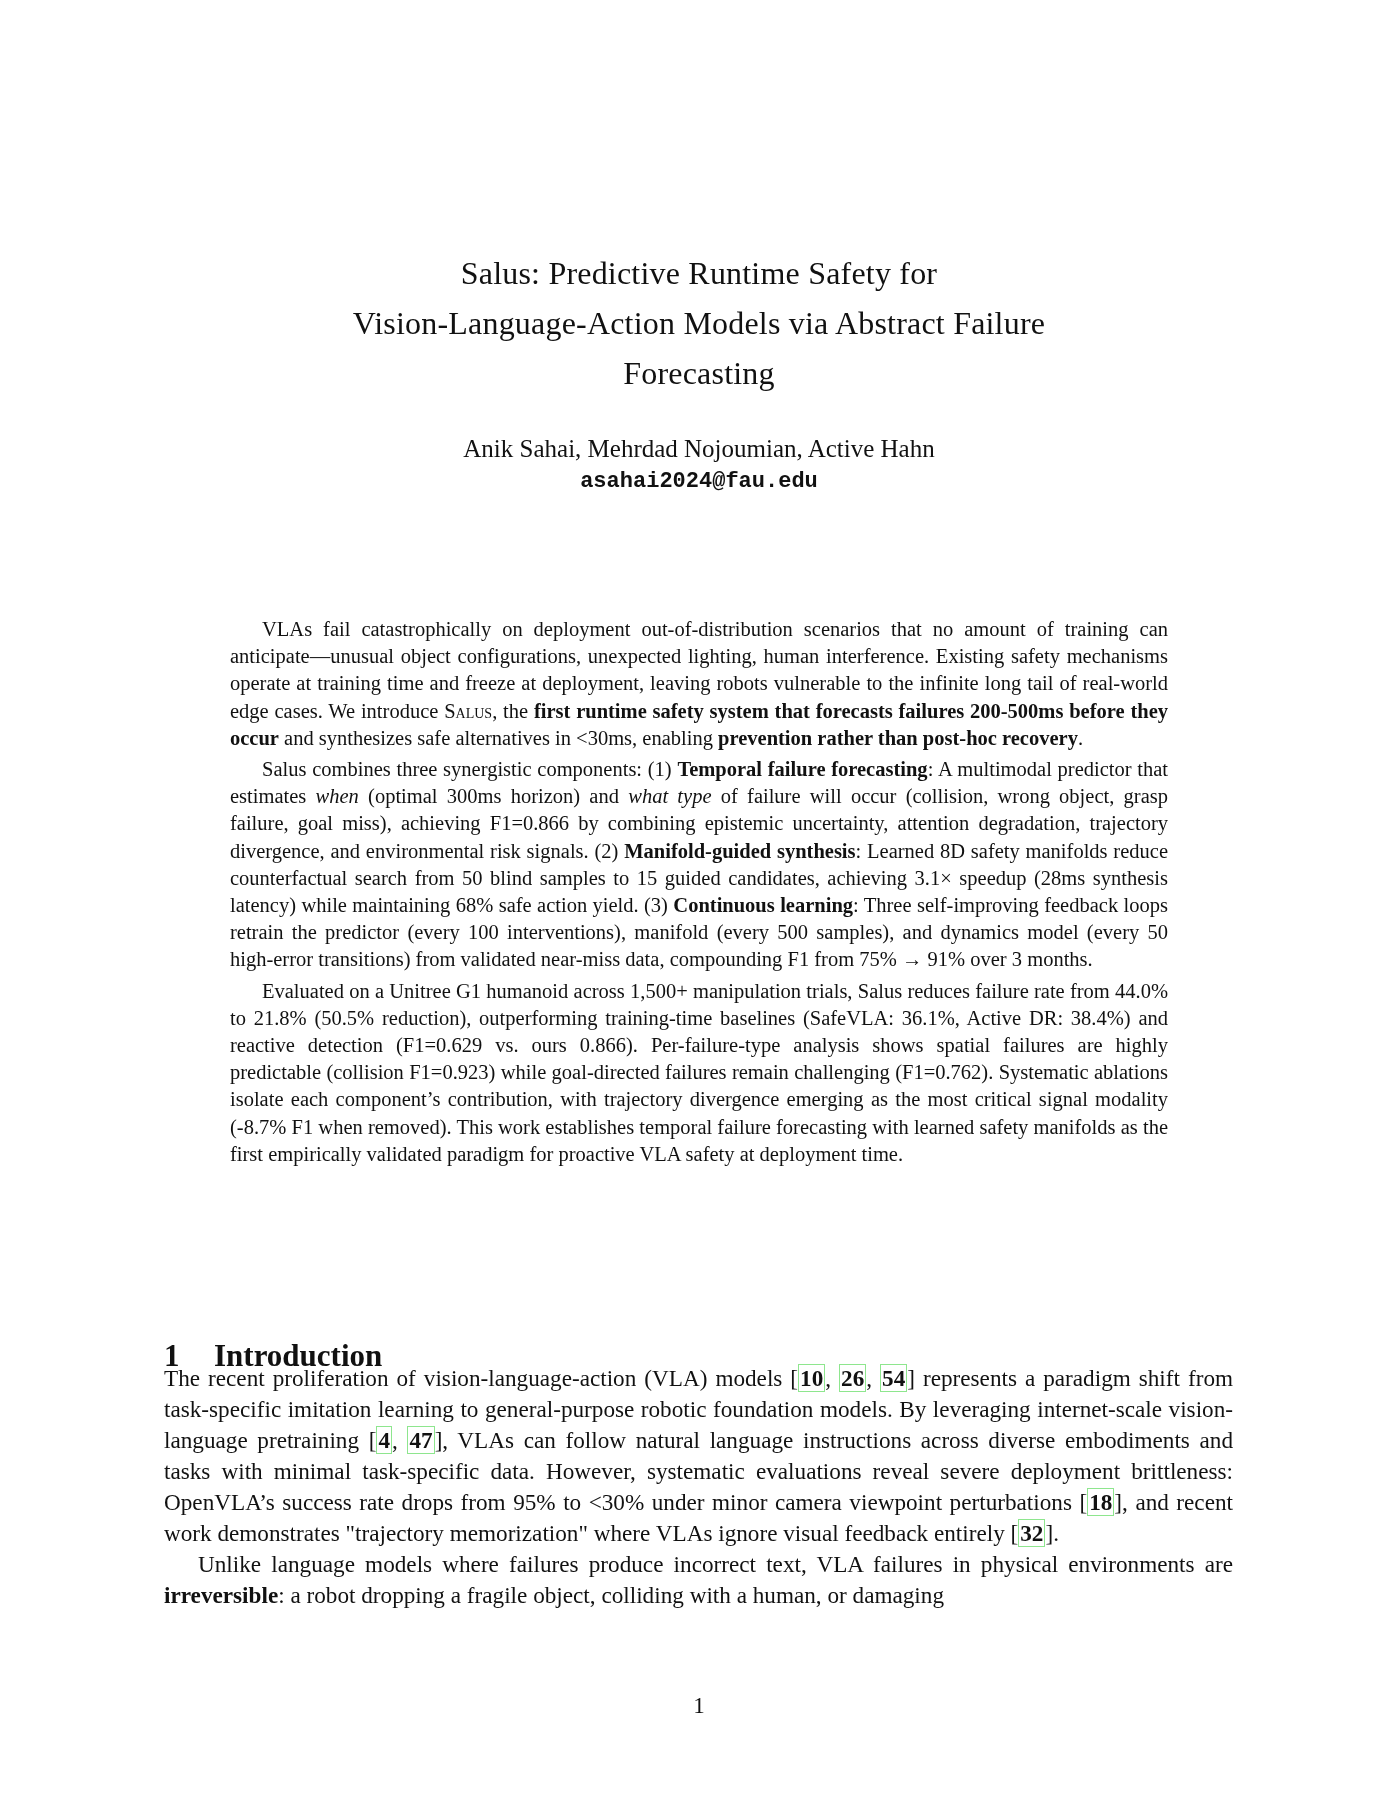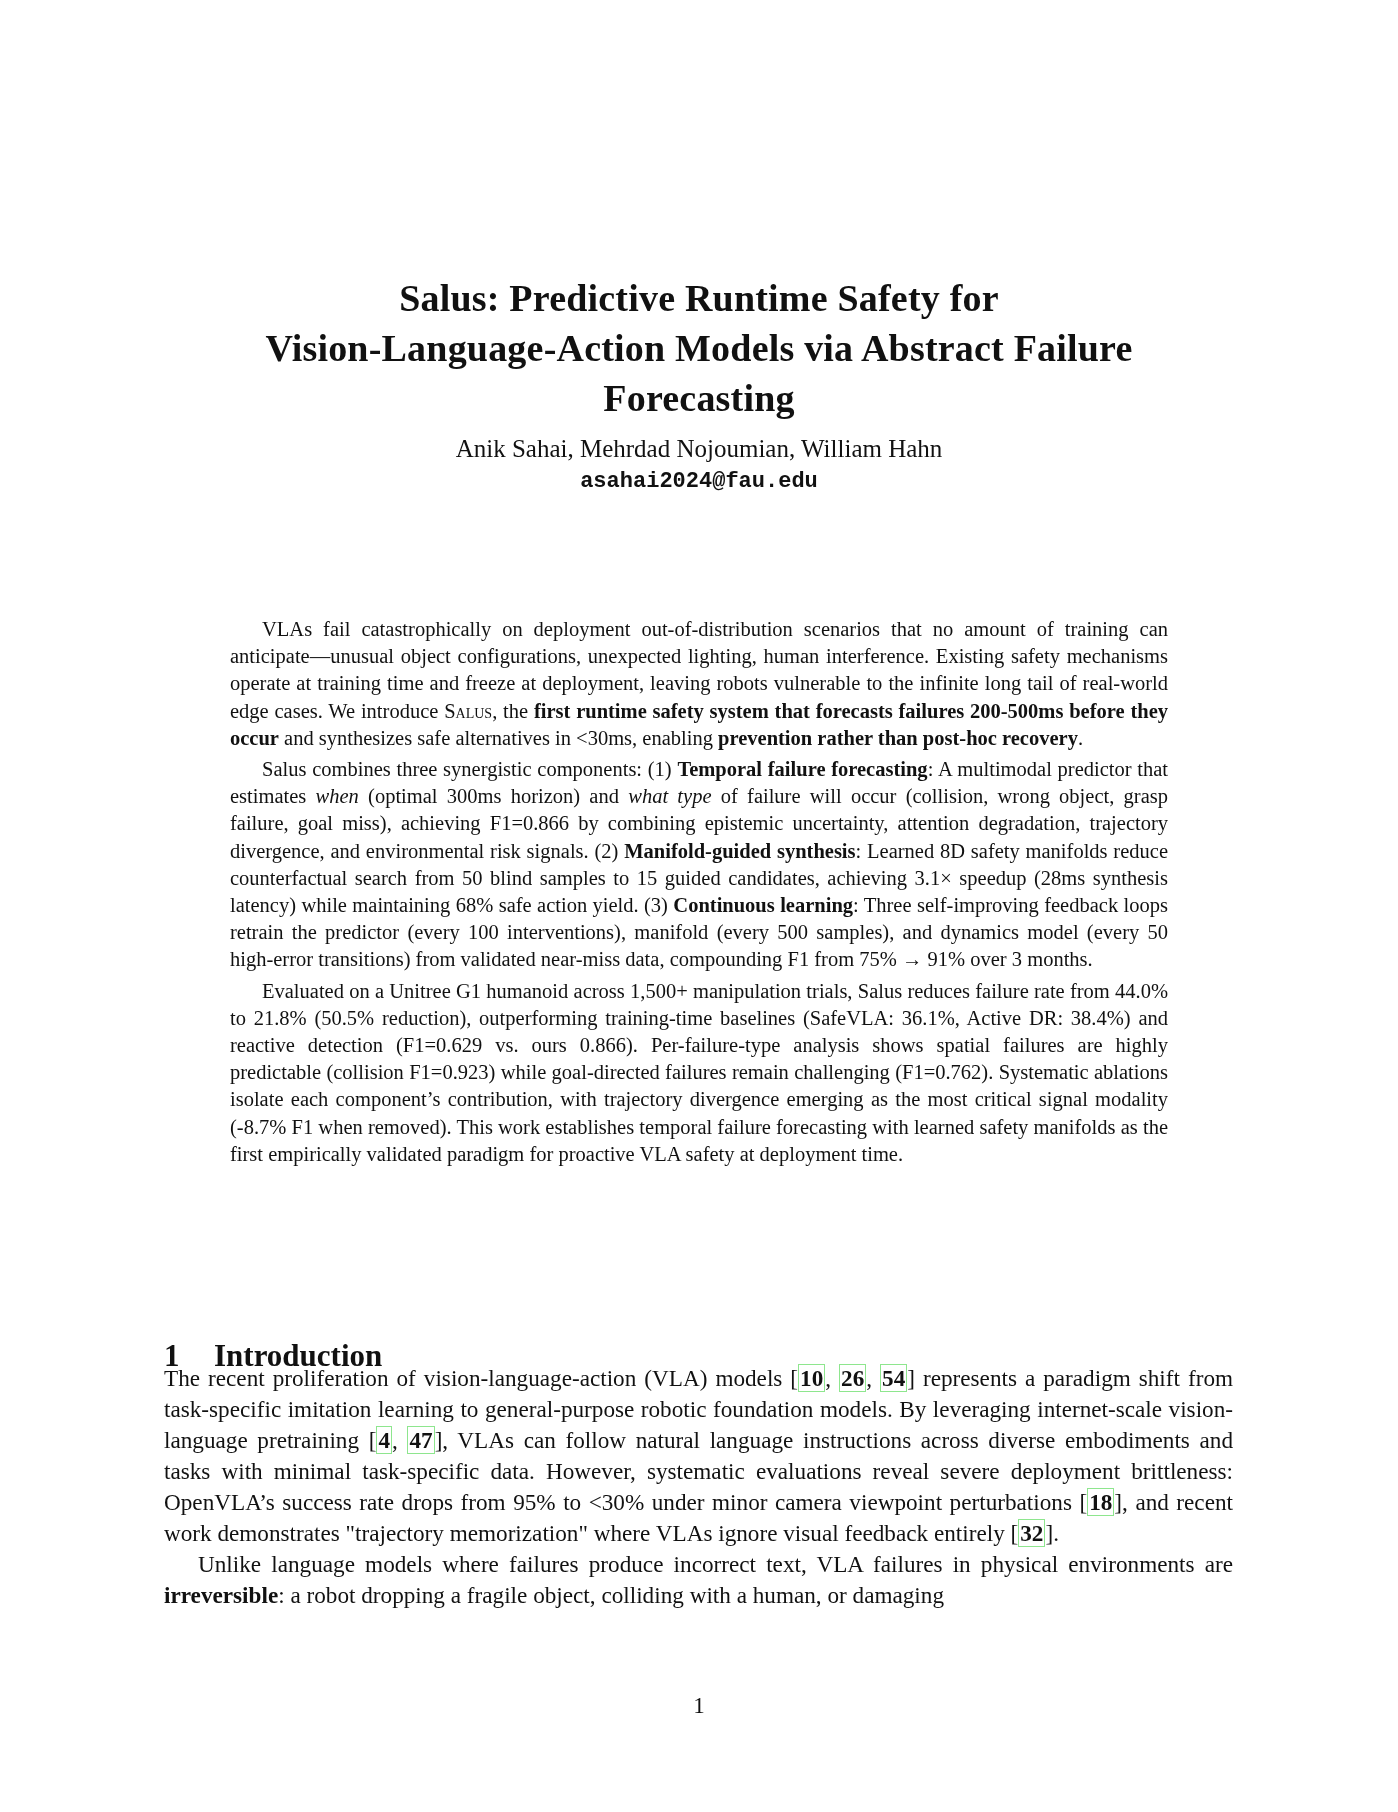--- a/index.html
+++ b/index.html
@@ -1,20 +1,20 @@
 <!DOCTYPE html>
 <html><head>
 <meta charset="utf-8">
 <style>
   html, body { margin: 0; padding: 0; background: #ffffff; }
   body { width: 1398px; height: 1812px; position: relative; overflow: hidden;
          font-family: "Liberation Serif", "DejaVu Serif", serif; color: #111; }
   .page { position: absolute; left: 0; top: 0; width: 1398px; height: 1812px; }
   .title { position: absolute; top: 248px; left: 150px; width: 1098px; text-align: center;
-           font-size: 38px; font-weight: bold; line-height: 50px; letter-spacing: 0.2px; margin-top: 25px; }
+           font-size: 32px; font-weight: normal; line-height: 50px; letter-spacing: 0.2px; }
   .authors { position: absolute; top: 432px; left: 150px; width: 1098px; text-align: center;
              font-size: 25px; line-height: 33px; }
   .email { font-family: "Liberation Mono", "DejaVu Sans Mono", monospace; font-size: 22px; font-weight: bold; }
   .abs-head { position: absolute; top: 581px; left: 150px; width: 1098px; text-align: center;
               font-size: 21px; font-weight: bold; }
   .abstract { position: absolute; top: 612px; left: 226px; width: 946px;
               font-size: 20.5px; line-height: 27.2px; text-align: justify; hyphens: auto; }
   .abstract p { margin: 4px; text-indent: 32px; }
   .sec-head { position: absolute; top: 1338px; left: 164px; font-size: 31px; font-weight: bold; }
   .sec-head .num { display: inline-block; width: 50px; }
@@ -31,21 +31,21 @@
 
 <div class="page">
 
   <div class="title">
     <div>Salus: Predictive Runtime Safety for</div>
     <div>Vision-Language-Action Models via Abstract Failure</div>
     <div>Forecasting</div>
   </div>
 
   <div class="authors">
-    <div>Anik Sahai, Mehrdad Nojoumian, William Hahn</div>
+    <div>Anik Sahai, Mehrdad Nojoumian, Active Hahn</div>
     <div class="email">asahai2024@fau.edu</div>
   </div>
 
 
   <div class="abstract">
       <p><span>VLAs fail catastrophically on deployment out-of-distribution scenarios that no amount of training can anticipate—unusual object configurations, unexpected lighting, human interference. Existing safety mechanisms operate at training time and freeze at deployment, leaving robots vulnerable to the infinite long tail of real-world edge cases. We introduce </span><span class="sc">Salus</span><span>, the </span><b>first runtime safety system that forecasts failures 200-500ms before they occur</b><span> and synthesizes safe alternatives in &lt;30ms, enabling </span><b>prevention rather than post-hoc recovery</b><span>.</span></p>
       <p><span>Salus combines three synergistic components: (1) </span><b>Temporal failure forecasting</b><span>: A multimodal predictor that estimates </span><i>when</i><span> (optimal 300ms horizon) and </span><i>what type</i><span> of failure will occur (collision, wrong object, grasp failure, goal miss), achieving F1=0.866 by combining epistemic uncertainty, attention degradation, trajectory divergence, and environmental risk signals. (2) </span><b>Manifold-guided synthesis</b><span>: Learned 8D safety manifolds reduce counterfactual search from 50 blind samples to 15 guided candidates, achieving 3.1× speedup (28ms synthesis latency) while maintaining 68% safe action yield. (3) </span><b>Continuous learning</b><span>: Three self-improving feedback loops retrain the predictor (every 100 interventions), manifold (every 500 samples), and dynamics model (every 50 high-error transitions) from validated near-miss data, compounding F1 from 75% → 91% over 3 months.</span></p>
       <p><span>Evaluated on a Unitree G1 humanoid across 1,500+ manipulation trials, Salus reduces failure rate from 44.0% to 21.8% (50.5% reduction), outperforming training-time baselines (SafeVLA: 36.1%, Active DR: 38.4%) and reactive detection (F1=0.629 vs. ours 0.866). Per-failure-type analysis shows spatial failures are highly predictable (collision F1=0.923) while goal-directed failures remain challenging (F1=0.762). Systematic ablations isolate each component’s contribution, with trajectory divergence emerging as the most critical signal modality (-8.7% F1 when removed). This work establishes temporal failure forecasting with learned safety manifolds as the first empirically validated paradigm for proactive VLA safety at deployment time.</span></p>
     </div>
 

